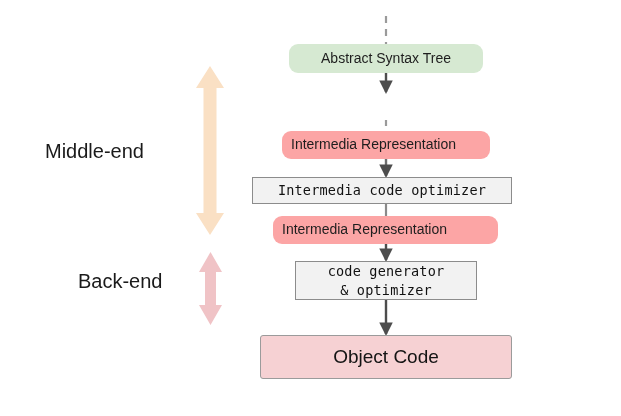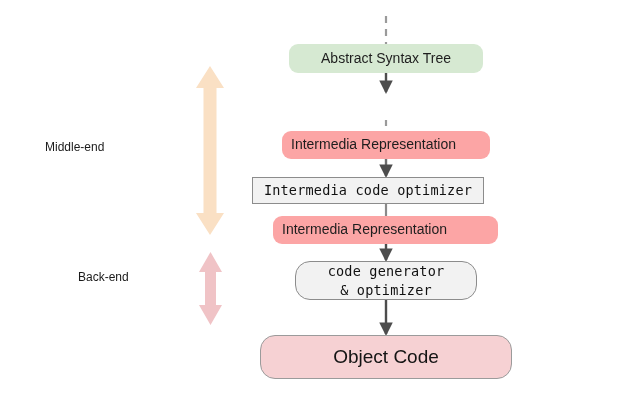--- a/index.html
+++ b/index.html
@@ -54,30 +54,29 @@
     letter-spacing: 0.2px;
   }
 
   .node.gen {
     left: 252px; top: 93px;
     width: 266px; height: 27px;
   }
 
   .node.opt {
     left: 252px; top: 177px;
-    width: 232px; height: 27px;
+    width: 260px; height: 27px;
   }
 
   .node.codegen {
     left: 295px; top: 261px;
     width: 182px; height: 39px;
     flex-direction: column;
     justify-content: center;
     line-height: 1.35;
-    border-radius: 15px;
   }
 
   .node.ir {
     background: #fca5a5;
     font-size: 14px;
     color: #1e1e1e;
     justify-content: flex-start;
     padding-left: 9px;
   }
 
@@ -89,29 +88,29 @@
   .node.ir2 {
     left: 273px; top: 216px;
     width: 225px; height: 28px;
   }
 
   .node.object {
     left: 260px; top: 335px;
     width: 252px; height: 44px;
     background: #f6d1d3;
     border: 1px solid #9b9b9b;
-    border-radius: 15px;
+    border-radius: 3px;
     font-size: 19px;
     color: #141414;
   }
 
   
   .side-label {
     position: absolute;
-    font-size: 12px;
+    font-size: 20px;
     color: #1a1a1a;
     white-space: nowrap;
   }
   .side-label.middle { left: 45px; top: 140px; }
   .side-label.back   { left: 55px; top: 270px; margin-left: 23px; }
 
   
   svg.overlay {
     position: absolute;
     left: 0; top: 0;

